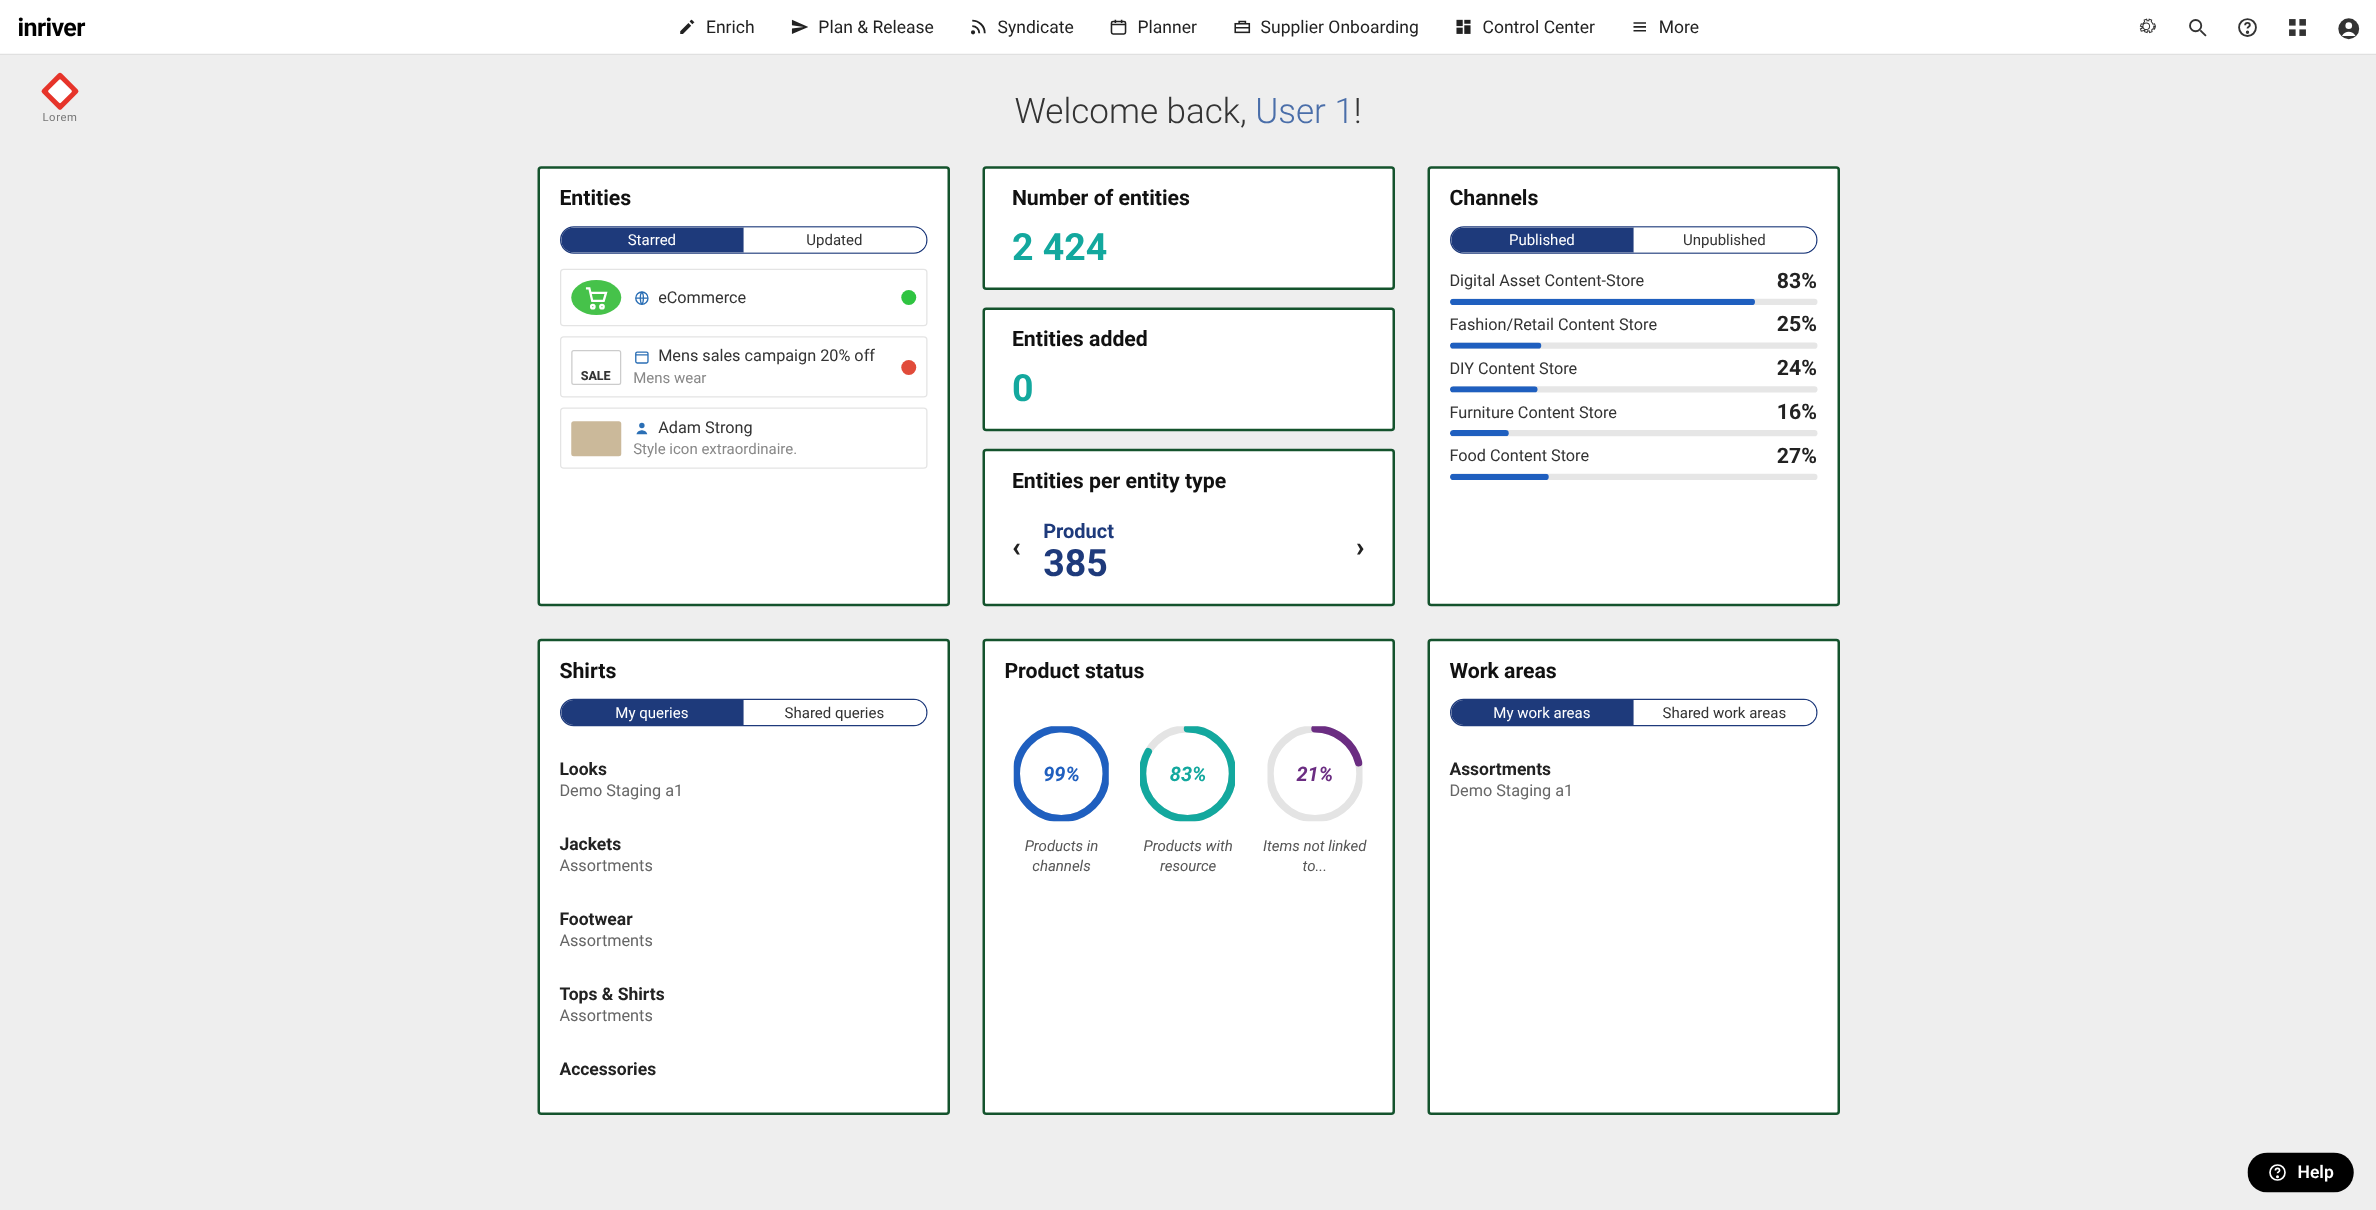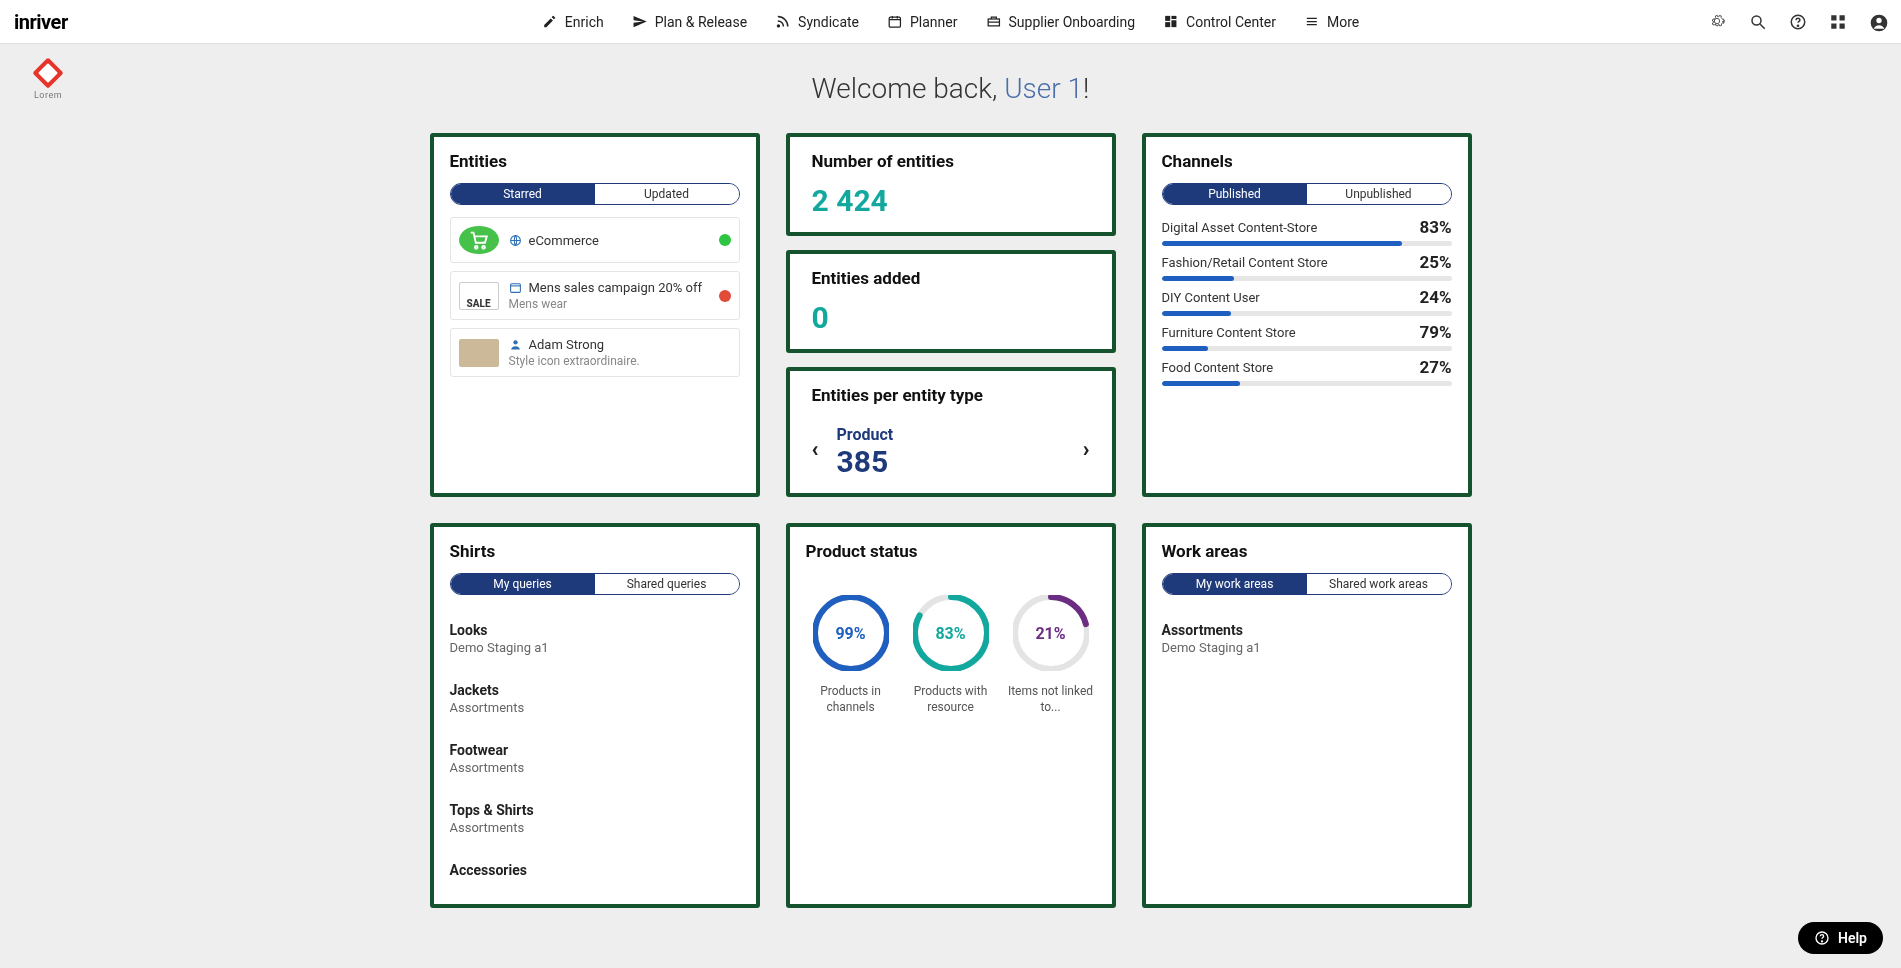--- a/index.html
+++ b/index.html
@@ -15,21 +15,21 @@
   .hdr-right .ic{width:18px;height:18px;color:#333;cursor:pointer;}
   
   .page{padding:18px 0 40px;}
   .brand-stamp{position:absolute;left:28px;top:58px;width:40px;text-align:center;}
   .brand-stamp .diamond{width:22px;height:22px;background:#e6342a;transform:rotate(45deg);margin:4px auto;border-radius:2px;position:relative;}
   .brand-stamp .diamond:after{content:"";position:absolute;inset:4px;background:#fff;border-radius:1px;}
   .brand-stamp .t{font-size:9px;color:#777;margin-top:6px;letter-spacing:0.5px;}
   .welcome{text-align:center;font-size:28px;font-weight:300;color:#333;margin:10px 0 28px;}
   .welcome .u{color:#4a6ea9;}
   .grid{display:grid;grid-template-columns:330px 330px 330px;gap:26px;justify-content:center;}
-  .card{background:#fff;border:4px solid #14532d;border-radius:3px;padding:14px 16px;}
+  .card{background:#fff;border:2px solid #14532d;border-radius:3px;padding:14px 16px;}
   .card h3{font-size:17px;font-weight:700;margin-bottom:12px;}
   .pill-tabs{display:flex;width:100%;border:1px solid #1e3a7b;border-radius:12px;overflow:hidden;font-size:12px;margin-bottom:12px;}
   .pill-tabs div{flex:1;text-align:center;padding:3px 0;cursor:pointer;background:#fff;color:#333;}
   .pill-tabs div.act{background:#1e3a7b;color:#fff;}
   
   .center-stack{display:flex;flex-direction:column;gap:14px;}
   .center-stack .card{padding:14px 22px;}
   .big-num{font-size:30px;font-weight:700;color:#13a89e;margin-top:4px;}
   .big-blue{font-size:30px;font-weight:700;color:#1e3a7b;}
   .lbl-blue{font-size:16px;font-weight:700;color:#1e3a7b;margin-top:8px;}
@@ -49,21 +49,21 @@
   .ch-row .top{display:flex;align-items:center;justify-content:space-between;font-size:13px;}
   .ch-row .nm{color:#333;}
   .ch-row .pc{font-weight:700;font-size:17px;color:#222;}
   .ch-row .bar{height:5px;background:#e6e6e6;border-radius:3px;margin-top:4px;overflow:hidden;}
   .ch-row .bar i{display:block;height:100%;background:#1f5fbf;border-radius:3px;}
   
   .ql{margin-bottom:12px;}
   .ql .qt{font-weight:700;font-size:14px;color:#222;margin-top:27px;}
   .ql .qs{font-size:13px;color:#666;margin-top:2px;}
   
-  .donuts{display:flex;justify-content:space-around;align-items:flex-start;margin-top:34px;gap:10px;}
+  .donuts{display:flex;justify-content:space-around;align-items:flex-start;margin-top:34px;gap:10px;font-style:italic;}
   .donut-wrap{text-align:center;width:100px;}
   .donut{position:relative;width:76px;height:76px;margin:0 auto;}
   .donut svg{transform:rotate(-90deg);}
   .donut .pct{position:absolute;inset:0;display:flex;align-items:center;justify-content:center;font-weight:700;font-size:16px;}
   .donut-cap{font-size:12px;color:#555;margin-top:12px;line-height:1.35;}
   
   .help-pill{position:fixed;right:18px;bottom:14px;background:#000;color:#fff;border-radius:22px;padding:8px 16px;display:flex;align-items:center;gap:8px;font-weight:600;cursor:pointer;}
   
   svg{display:block;}
 </style>
@@ -295,31 +295,31 @@
             <div class="top">
               <span class="nm">Fashion/Retail Content Store</span>
               <span class="pc">25%</span>
             </div>
             <div class="bar">
               <i style="width:25%"></i>
             </div>
           </div>
           <div class="ch-row">
             <div class="top">
-              <span class="nm">DIY Content User</span>
+              <span class="nm">DIY Content Store</span>
               <span class="pc">24%</span>
             </div>
             <div class="bar">
               <i style="width:24%"></i>
             </div>
           </div>
           <div class="ch-row">
             <div class="top">
               <span class="nm">Furniture Content Store</span>
-              <span class="pc">79%</span>
+              <span class="pc">16%</span>
             </div>
             <div class="bar">
               <i style="width:16%"></i>
             </div>
           </div>
           <div class="ch-row">
             <div class="top">
               <span class="nm">Food Content Store</span>
               <span class="pc">27%</span>
             </div>

